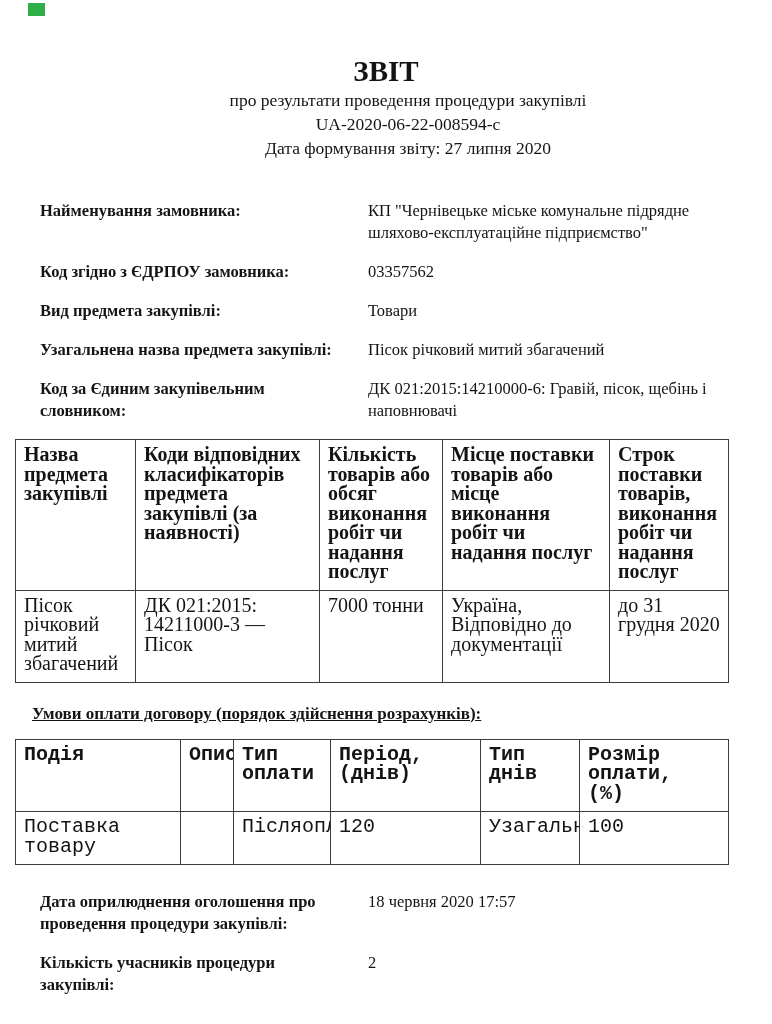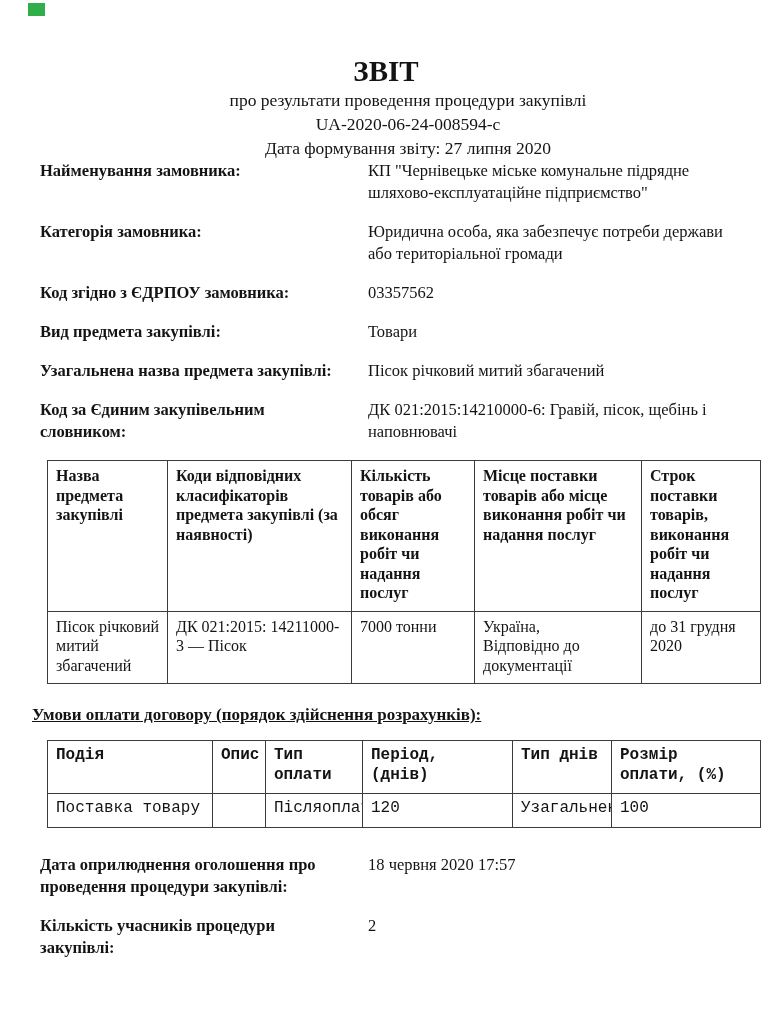--- a/index.html
+++ b/index.html
@@ -20,40 +20,40 @@
   }
 
   
   .doc-header { padding-top: 54px; text-align: center; }
   .doc-title {
     margin: 0; font-size: 29px; font-weight: bold; line-height: 34px;
   }
   .doc-subline { font-size: 17.5px; line-height: 24px; margin-left: 44px; }
 
   
-  .fields { padding: 0 27px 0 40px; }
+  .fields { margin-top: 40px; padding: 0 27px 0 40px; }
   .fields.bottom { margin-top: 26px; }
   .field-row { display: flex; margin-bottom: 17px; }
   .field-label {
     width: 328px; flex: 0 0 328px;
     font-weight: bold; font-size: 16.5px; line-height: 22px;
     padding-right: 16px; box-sizing: border-box;
   }
   .field-value {
     flex: 1 1 auto;
     font-size: 16.5px; line-height: 22px;
   }
 
   
   table.doc-table {
     border-collapse: collapse;
     table-layout: fixed;
-    margin-left: 47px;
+    margin-left: 15px;
     width: 713px;
-    font-size: 16px;
+    font-size: 20px;
   }
   table.doc-table th, table.doc-table td {
     border: 1px solid #3c3c3c;
     text-align: left;
     vertical-align: top;
     padding: 5px 8px 8px 8px;
     line-height: 19.5px;
     overflow: hidden;
   }
   table.doc-table th { font-weight: bold; }
@@ -69,32 +69,28 @@
 </head>
 <body>
 
 <div class="page">
 
   <div class="corner-marker"></div>
 
   <header class="doc-header">
     <h1 class="doc-title">ЗВІТ</h1>
     <div class="doc-subline">про результати проведення процедури закупівлі</div>
-    <div class="doc-subline">UA-2020-06-24-008594-c</div>
+    <div class="doc-subline">UA-2020-06-22-008594-c</div>
     <div class="doc-subline">Дата формування звіту: 27 липня 2020</div>
   </header>
 
   <section class="fields top">
     <div class="field-row">
       <div class="field-label">Найменування замовника:</div>
       <div class="field-value">КП "Чернівецьке міське комунальне підрядне шляхово-експлуатаційне підприємство"</div>
-    </div>
-    <div class="field-row">
-      <div class="field-label">Категорія замовника:</div>
-      <div class="field-value">Юридична особа, яка забезпечує потреби держави або територіальної громади</div>
     </div>
     <div class="field-row">
       <div class="field-label">Код згідно з ЄДРПОУ замовника:</div>
       <div class="field-value">03357562</div>
     </div>
     <div class="field-row">
       <div class="field-label">Вид предмета закупівлі:</div>
       <div class="field-value">Товари</div>
     </div>
     <div class="field-row">

